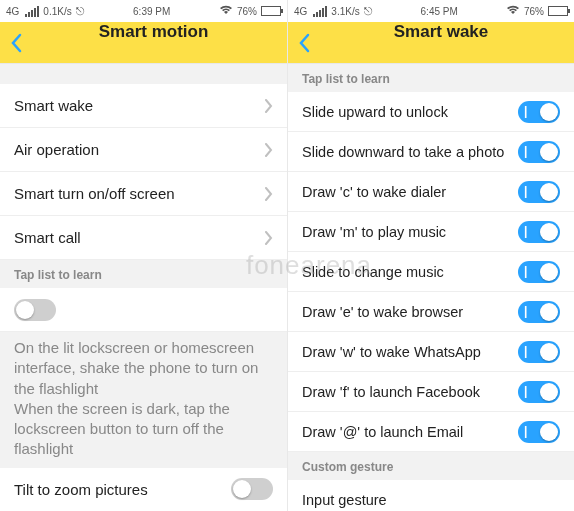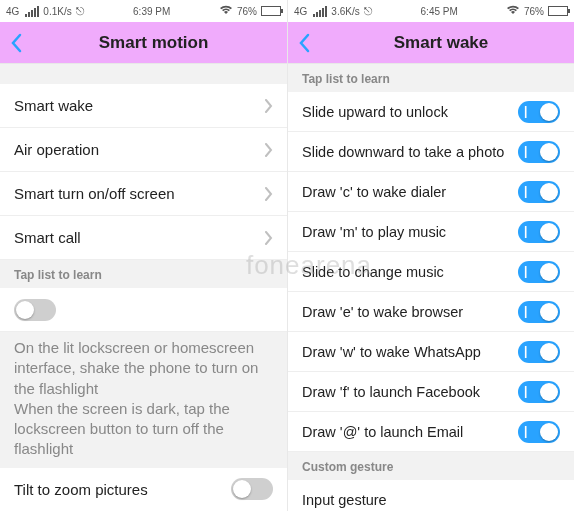--- a/index.html
+++ b/index.html
@@ -25,22 +25,22 @@
   .signal span:nth-child(1){height:3px}.signal span:nth-child(2){height:5px}
   .signal span:nth-child(3){height:7px}.signal span:nth-child(4){height:9px}
   .signal span:nth-child(5){height:11px}
   .wifi-icon { display:inline-block; }
   .battery-icon { width: 20px; height: 10px; border: 1px solid #555; display: inline-block; position: relative; }
   .battery-icon::after { content:''; position:absolute; right:-3px; top:2px; width:2px; height:4px; background:#555;}
   .battery-fill { height:100%; width:76%; background:#555; }
   .usb-icon { font-size:11px; }
 
   .header {
-    height: 42px; display: flex; align-items: center; justify-content: center;
-    border-bottom: 1px solid #e8e8e8; background: #f0abfc; position: relative; padding-left: 20px;
+    height: 42px; display: flex; align-items: flex-start; justify-content: center;
+    border-bottom: 1px solid #e8e8e8; background: #fde047; position: relative; padding-left: 20px;
   }
   .back-chevron {
     position: absolute; left: 10px; top: 50%; transform: translateY(-50%);
     width: 12px; height: 20px; color: #29a3ff;
   }
   .back-chevron svg { width: 100%; height: 100%; }
   .header-title { font-size: 17px; font-weight: 600; color: #222; }
 
   .section-gap { height: 20px; background: #f2f2f2; }
   .section-header {
@@ -190,21 +190,21 @@
     <div class="status-bar">
       <div class="status-left">
         <span>4G</span>
         <span class="signal">
             <span></span>
             <span></span>
             <span></span>
             <span></span>
             <span></span>
           </span>
-        <span>3.6K/s</span>
+        <span>3.1K/s</span>
         <span class="usb-icon">⎋</span>
       </div>
       <div>6:45 PM</div>
       <div class="status-right">
         <span class="wifi-icon">
           <svg width="14" height="10" viewBox="0 0 14 10">
               <path d="M7 9 L5 7 A3 3 0 0 1 9 7 Z M3 5 A6 6 0 0 1 11 5 L9.7 6.3 A4 4 0 0 0 4.3 6.3 Z M1 3 A9 9 0 0 1 13 3 L11.7 4.3 A7 7 0 0 0 2.3 4.3 Z" fill="#555"></path>
             </svg>
         </span>
         <span>76%</span>

